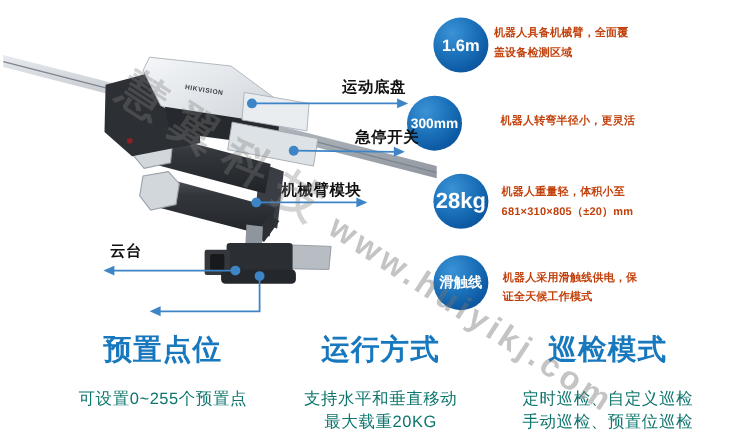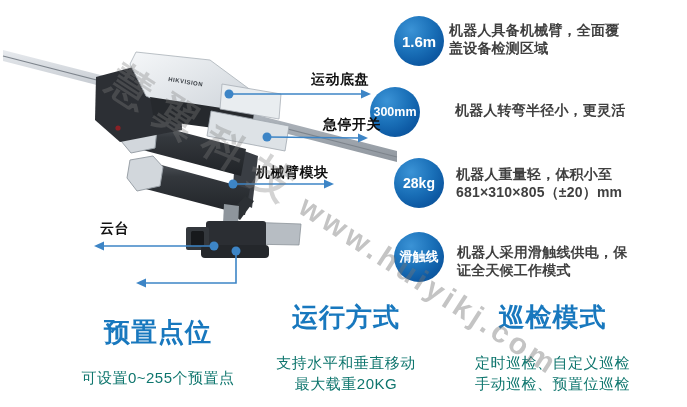--- a/index.html
+++ b/index.html
@@ -23,21 +23,21 @@
   }
   
   .badge{
     position:absolute;z-index:3;width:50px;height:50px;border-radius:50%;
     background:radial-gradient(circle at 34% 28%, #3b93d6 0%, #1a70b8 45%, #0e5ba5 70%, #0a4a8d 100%);
     display:flex;align-items:center;justify-content:center;
     color:#fff;font-weight:bold;
   }
   .badge span{white-space:nowrap;}
   .feature-desc{
-    position:absolute;z-index:4;font-size:14px;font-weight:bold;color:#404040;
+    position:absolute;z-index:4;font-size:10px;font-weight:bold;color:#c2410c;
     line-height:17.5px;white-space:pre-line;letter-spacing:0.2px;
   }
   
   .section{position:absolute;z-index:4;text-align:center;}
   .section-title{font-size:26px;font-weight:bold;color:#1878be;letter-spacing:1px;}
   .section-body{margin-top:17px;font-size:15px;color:#0f766e;line-height:21px;white-space:pre-line;letter-spacing:0.5px;}
 </style>
 </head>
 <body>
 
@@ -138,32 +138,32 @@
   </div>
   <div class="feature-desc" style="left:449px;top:22px;width:190px;">机器人具备机械臂，全面覆
 盖设备检测区域</div>
 
   <div class="badge" style="left:370px;top:87px;">
     <span style="font-size:12.5px;">300mm</span>
   </div>
   <div class="feature-desc" style="left:455px;top:102px;width:200px;">机器人转弯半径小，更灵活</div>
 
   <div class="badge" style="left:394px;top:158px;">
-    <span style="font-size:14px;">28kg</span>
+    <span style="font-size:20px;">28kg</span>
   </div>
   <div class="feature-desc" style="left:456px;top:166px;width:200px;">机器人重量轻，体积小至
 681×310×805（±20）mm</div>
 
   <div class="badge" style="left:394px;top:232px;">
     <span style="font-size:13px;">滑触线</span>
   </div>
   <div class="feature-desc" style="left:457px;top:244px;width:195px;">机器人采用滑触线供电，保
 证全天候工作模式</div>
 
-  <div class="section" style="left:58px;top:300px;width:200px;margin-top:15px;">
+  <div class="section" style="left:48px;top:300px;width:200px;">
     <div class="section-title">预置点位</div>
     <div class="section-body">可设置0~255个预置点</div>
   </div>
   <div class="section" style="left:246px;top:300px;width:200px;">
     <div class="section-title">运行方式</div>
     <div class="section-body">支持水平和垂直移动
 最大载重20KG</div>
   </div>
   <div class="section" style="left:445px;top:300px;width:215px;">
     <div class="section-title">巡检模式</div>

